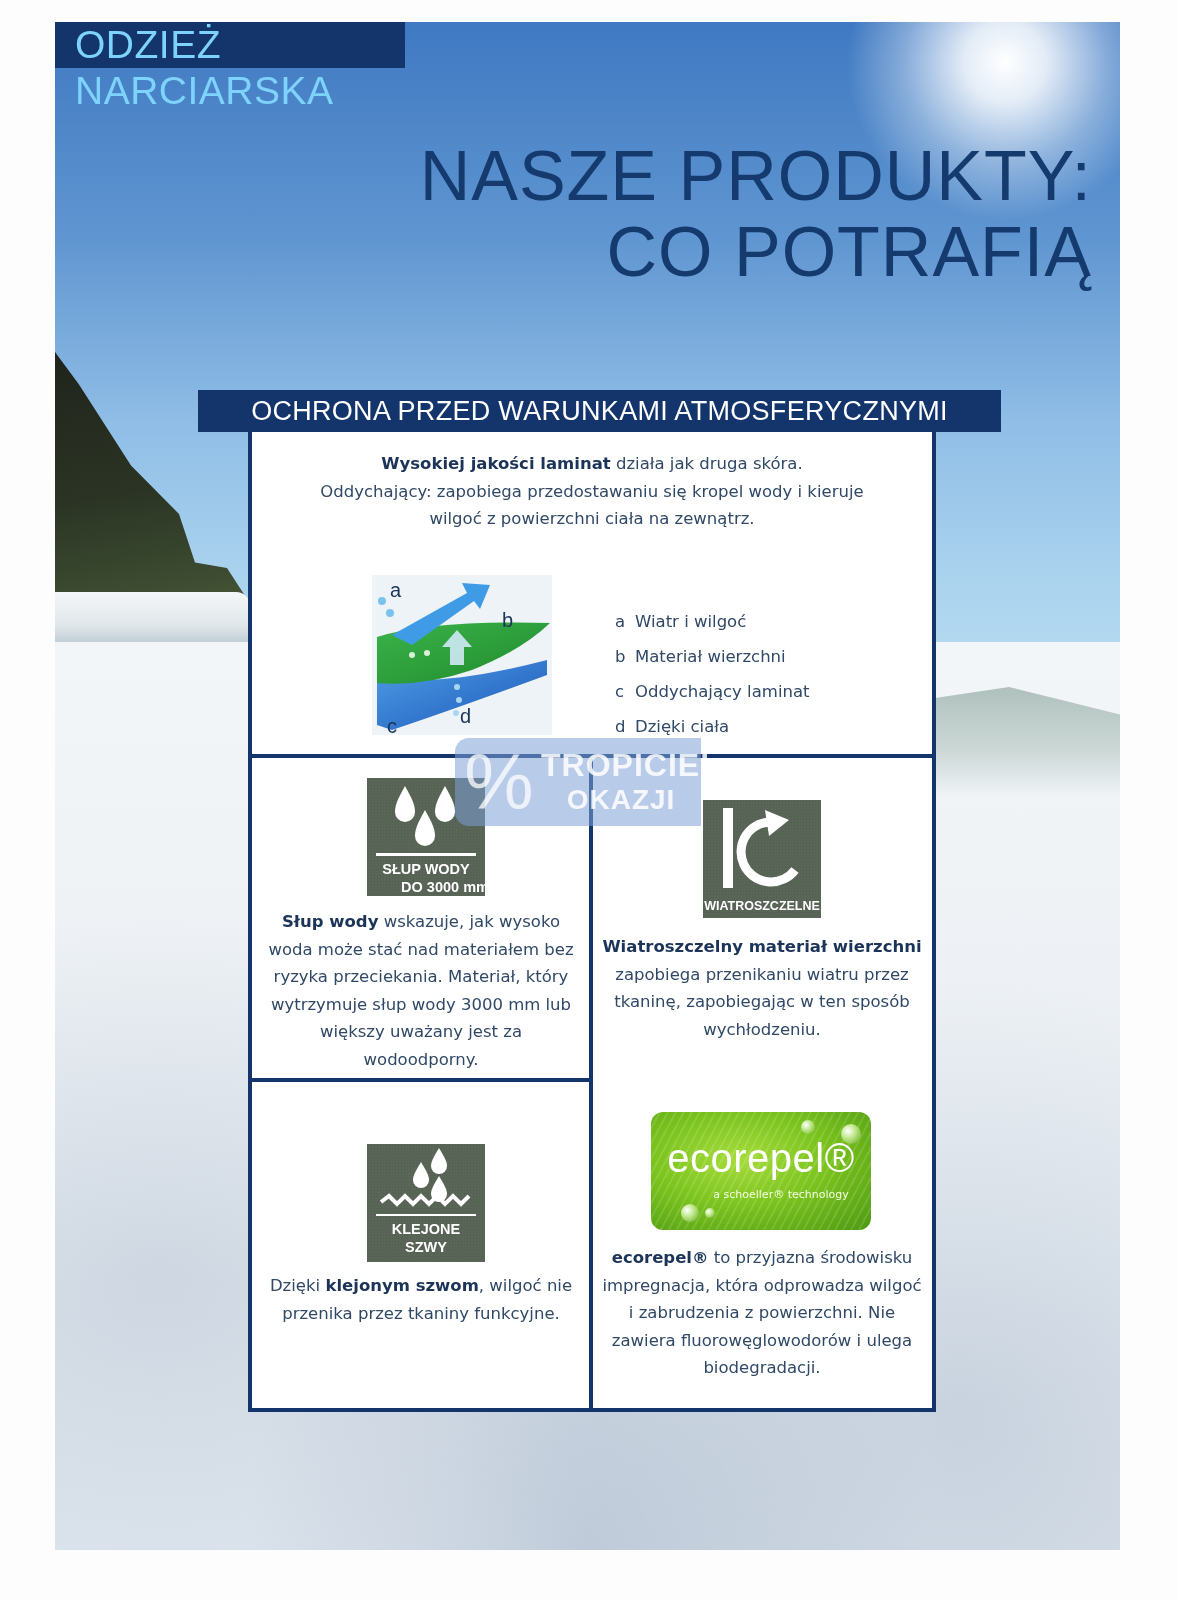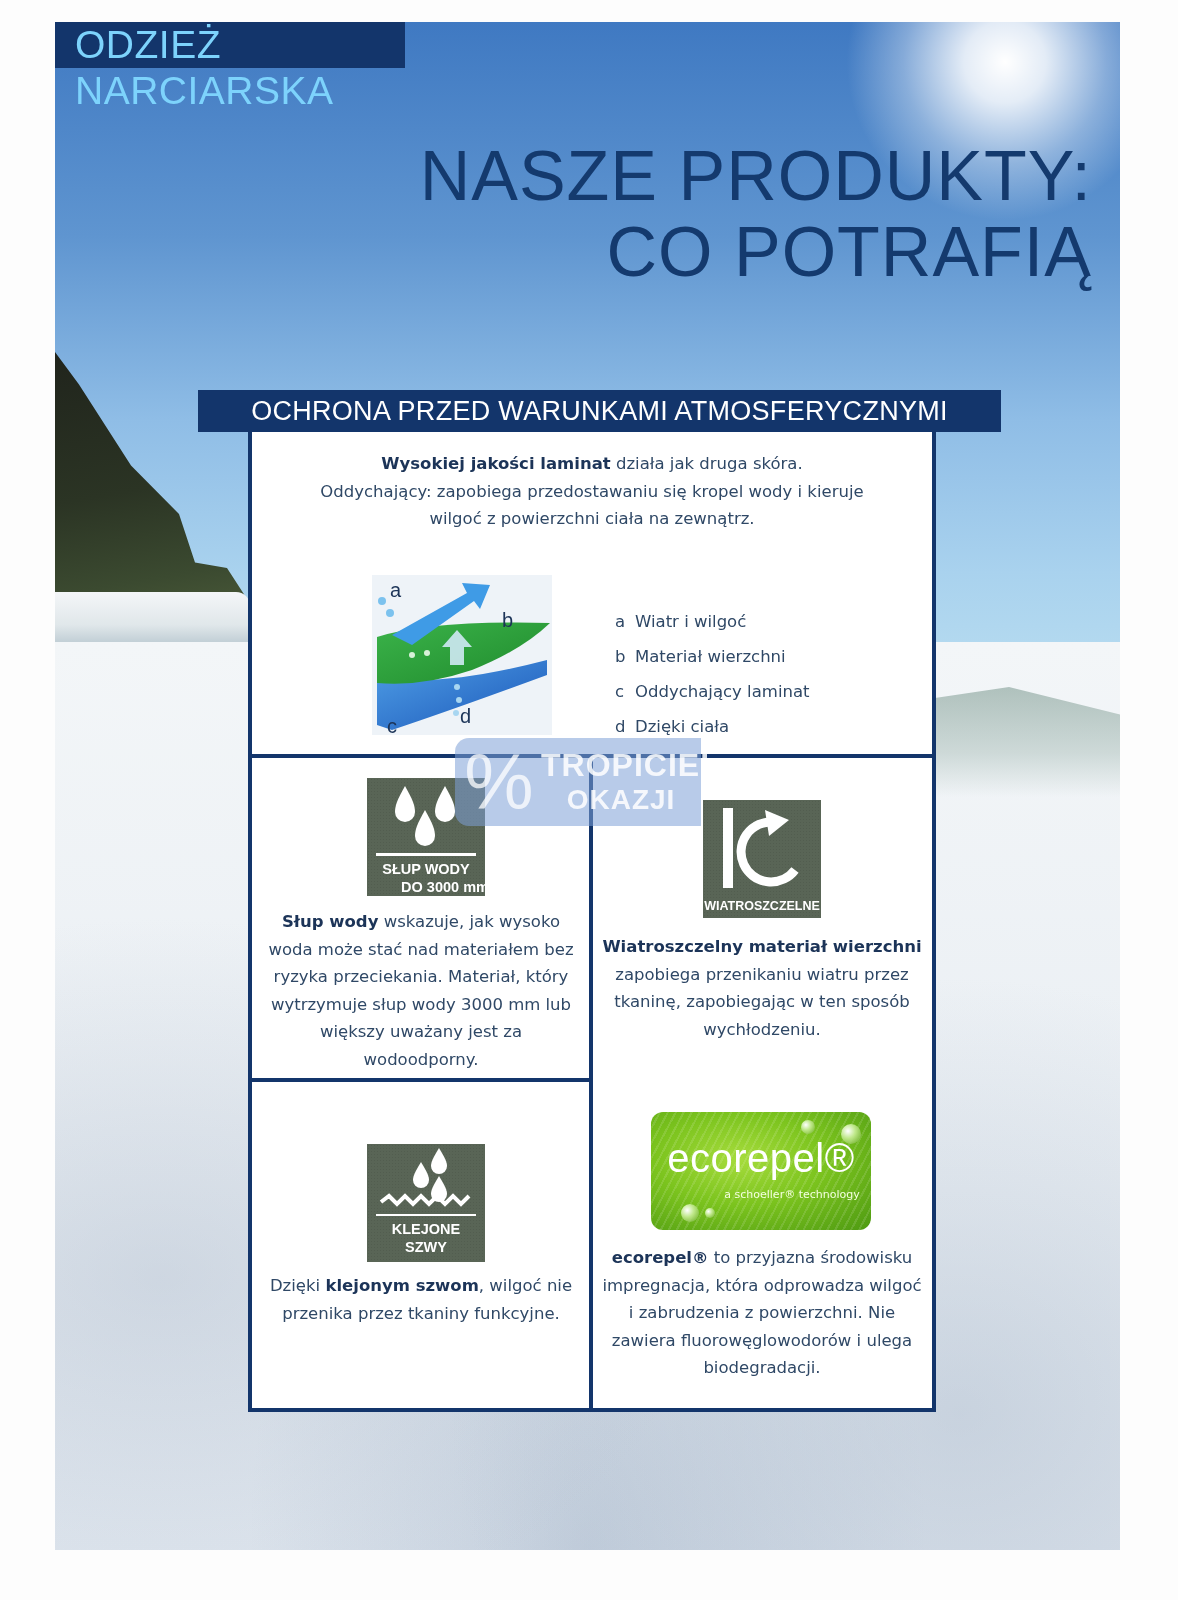--- a/index.html
+++ b/index.html
@@ -99,21 +99,21 @@
       repeating-linear-gradient(118deg, rgba(255,255,255,0.12) 0px, rgba(255,255,255,0.12) 2px, rgba(0,0,0,0) 2px, rgba(0,0,0,0) 7px),
       radial-gradient(ellipse at 40% 40%, #a6dc3c 0%, #7cc41e 45%, #4e9a12 100%);
     overflow: hidden;
   }
   .ecorepel .brand {
     position: absolute; left: 0; top: 24px; width: 100%; text-align: center; color: #ffffff;
     font-family: "Liberation Sans", sans-serif; font-size: 40px; line-height: 44px; letter-spacing: 0.5px;
   }
   .ecorepel .sub {
     position: absolute; left: 0; top: 76px; width: 100%; text-align: center; color: #f4ffe0;
-    font-size: 11px; line-height: 14px; padding-left: 40px; box-sizing: border-box; margin-left: 11px;
+    font-size: 11px; line-height: 14px; padding-left: 40px; box-sizing: border-box;
   }
   .drop { position: absolute; border-radius: 50%; background: radial-gradient(circle at 35% 35%, #ffffff 0%, #bfe88a 40%, rgba(80,140,20,0.4) 100%); }
 
   .watermark {
     position: absolute; left: 455px; top: 738px; width: 246px; height: 88px;
     background: rgba(125,160,215,0.55); border-radius: 14px 0 0 14px;
   }
   .watermark .pct {
     position: absolute; left: 4px; top: -2px; width: 80px; height: 92px;
     color: rgba(255,255,255,0.75); font-size: 78px; line-height: 92px; text-align: center;

